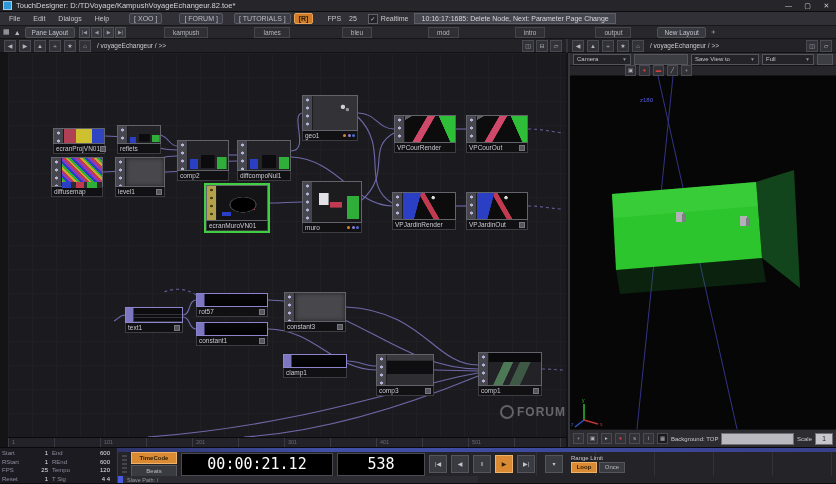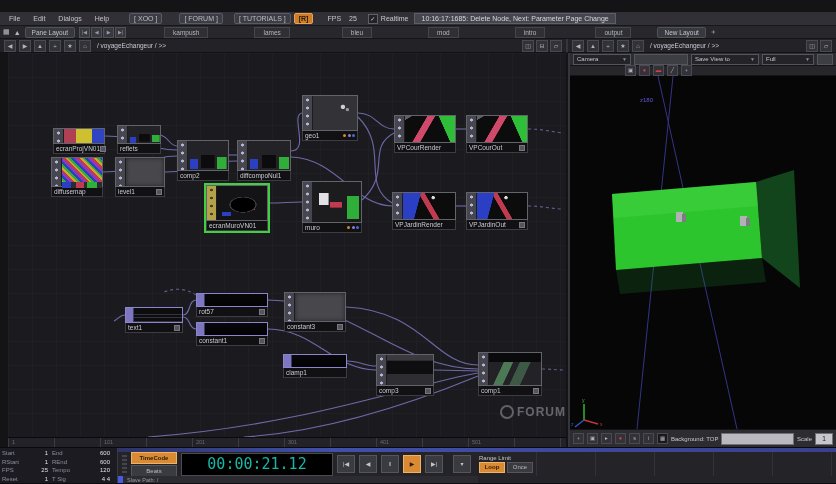--- a/index.html
+++ b/index.html
@@ -125,21 +125,21 @@
   .flab{color:#8f8fa0;}
   .fval{color:#e0e0e8;text-align:right;padding-right:4px;}
   #tbluebar{position:absolute;left:118px;top:0;width:718px;height:4px;
             background:linear-gradient(90deg,#2e3468,#4050a8 30%,#39418c);}
   #tcontrols{position:absolute;left:118px;top:4px;width:718px;height:24px;display:flex;align-items:center;gap:4px;padding-left:4px;box-sizing:border-box;}
   .grip{width:5px;height:18px;background:repeating-linear-gradient(#44444c 0 2px,#26262b 2px 4px);}
   #modes{display:flex;flex-direction:column;gap:1px;}
   .modebtn{width:44px;height:10px;text-align:center;line-height:10px;font-size:6px;
            background:#3a3a41;border:1px solid #55555e;color:#b8b8c0;}
   .modebtn.on{background:#d98a33;border-color:#efb269;color:#2a1c06;font-weight:bold;}
-  .lcd{height:21px;background:#000;border:1px solid #4a4a52;color:#14b8a6;
+  .lcd{height:21px;background:#000;border:1px solid #4a4a52;color:#ffffff;
        font-family:"DejaVu Sans Mono",monospace;font-size:15px;display:flex;align-items:center;justify-content:center;}
   .tpbtn{width:16px;height:16px;background:#3a3a41;border:1px solid #55555e;color:#c4c4cc;
          font-size:6px;text-align:center;line-height:16px;}
   .tpbtn.play{background:#d98a33;border-color:#efb269;color:#2a1c06;}
   #rangeblk{display:flex;flex-direction:column;gap:1px;font-size:6px;margin-left:4px;}
   #rangebtns{display:flex;gap:2px;}
   .rbtn{width:24px;height:9px;text-align:center;line-height:9px;background:#3a3a41;border:1px solid #55555e;color:#b8b8c0;}
   .rbtn.on{background:#d98a33;border-color:#efb269;color:#2a1c06;font-weight:bold;}
   #tlane{position:absolute;left:478px;top:4px;width:358px;height:24px;
          background:repeating-linear-gradient(90deg,transparent 0 58px,#31313a 58px 59px);}
@@ -150,20 +150,29 @@
   
   #watermark{position:absolute;left:492px;top:352px;display:flex;align-items:center;gap:3px;opacity:.55;}
   #wmcircle{width:14px;height:14px;border:2px solid #9a9aa2;border-radius:50%;box-sizing:border-box;}
   #wmtext{font-size:12px;font-weight:bold;color:#a2a2aa;letter-spacing:1px;}
 </style>
 </head>
 <body>
 
 <div id="app">
 
+  <div id="titlebar">
+    <span id="tdicon"></span>
+    <span>TouchDesigner: D:/TDVoyage/KampushVoyageEchangeur.82.toe*</span>
+    <span id="winctl">
+      <span>—</span>
+      <span>▢</span>
+      <span>✕</span>
+    </span>
+  </div>
 
   <div id="menurow">
     <span class="mitem">File</span>
     <span class="mitem">Edit</span>
     <span class="mitem">Dialogs</span>
     <span class="mitem">Help</span>
     <span class="mbtn" style="margin-left:12px">[ XOO ]</span>
     <span class="mbtn" style="margin-left:14px">[ FORUM ]</span>
     <span class="mbtn" style="margin-left:8px">[ TUTORIALS ]</span>
     <span class="mbtn orange">[R]</span>
@@ -587,20 +596,21 @@
     <div id="tbluebar"></div>
     <div id="tlane"></div>
 
     <div id="tcontrols">
       <span class="grip"></span>
       <span id="modes">
         <span class="modebtn on">TimeCode</span>
         <span class="modebtn">Beats</span>
       </span>
       <span class="lcd" style="width:150px">00:00:21.12</span>
+      <span class="lcd" style="width:86px">538</span>
       <span class="tpbtn">|◀</span>
       <span class="tpbtn">◀</span>
       <span class="tpbtn">‖</span>
       <span class="tpbtn play">▶</span>
       <span class="tpbtn">▶|</span>
       <span class="tpbtn" style="margin-left:6px">▾</span>
       <span id="rangeblk">
         <span>Range Limit</span>
         <span id="rangebtns">
           <span class="rbtn on">Loop</span>

